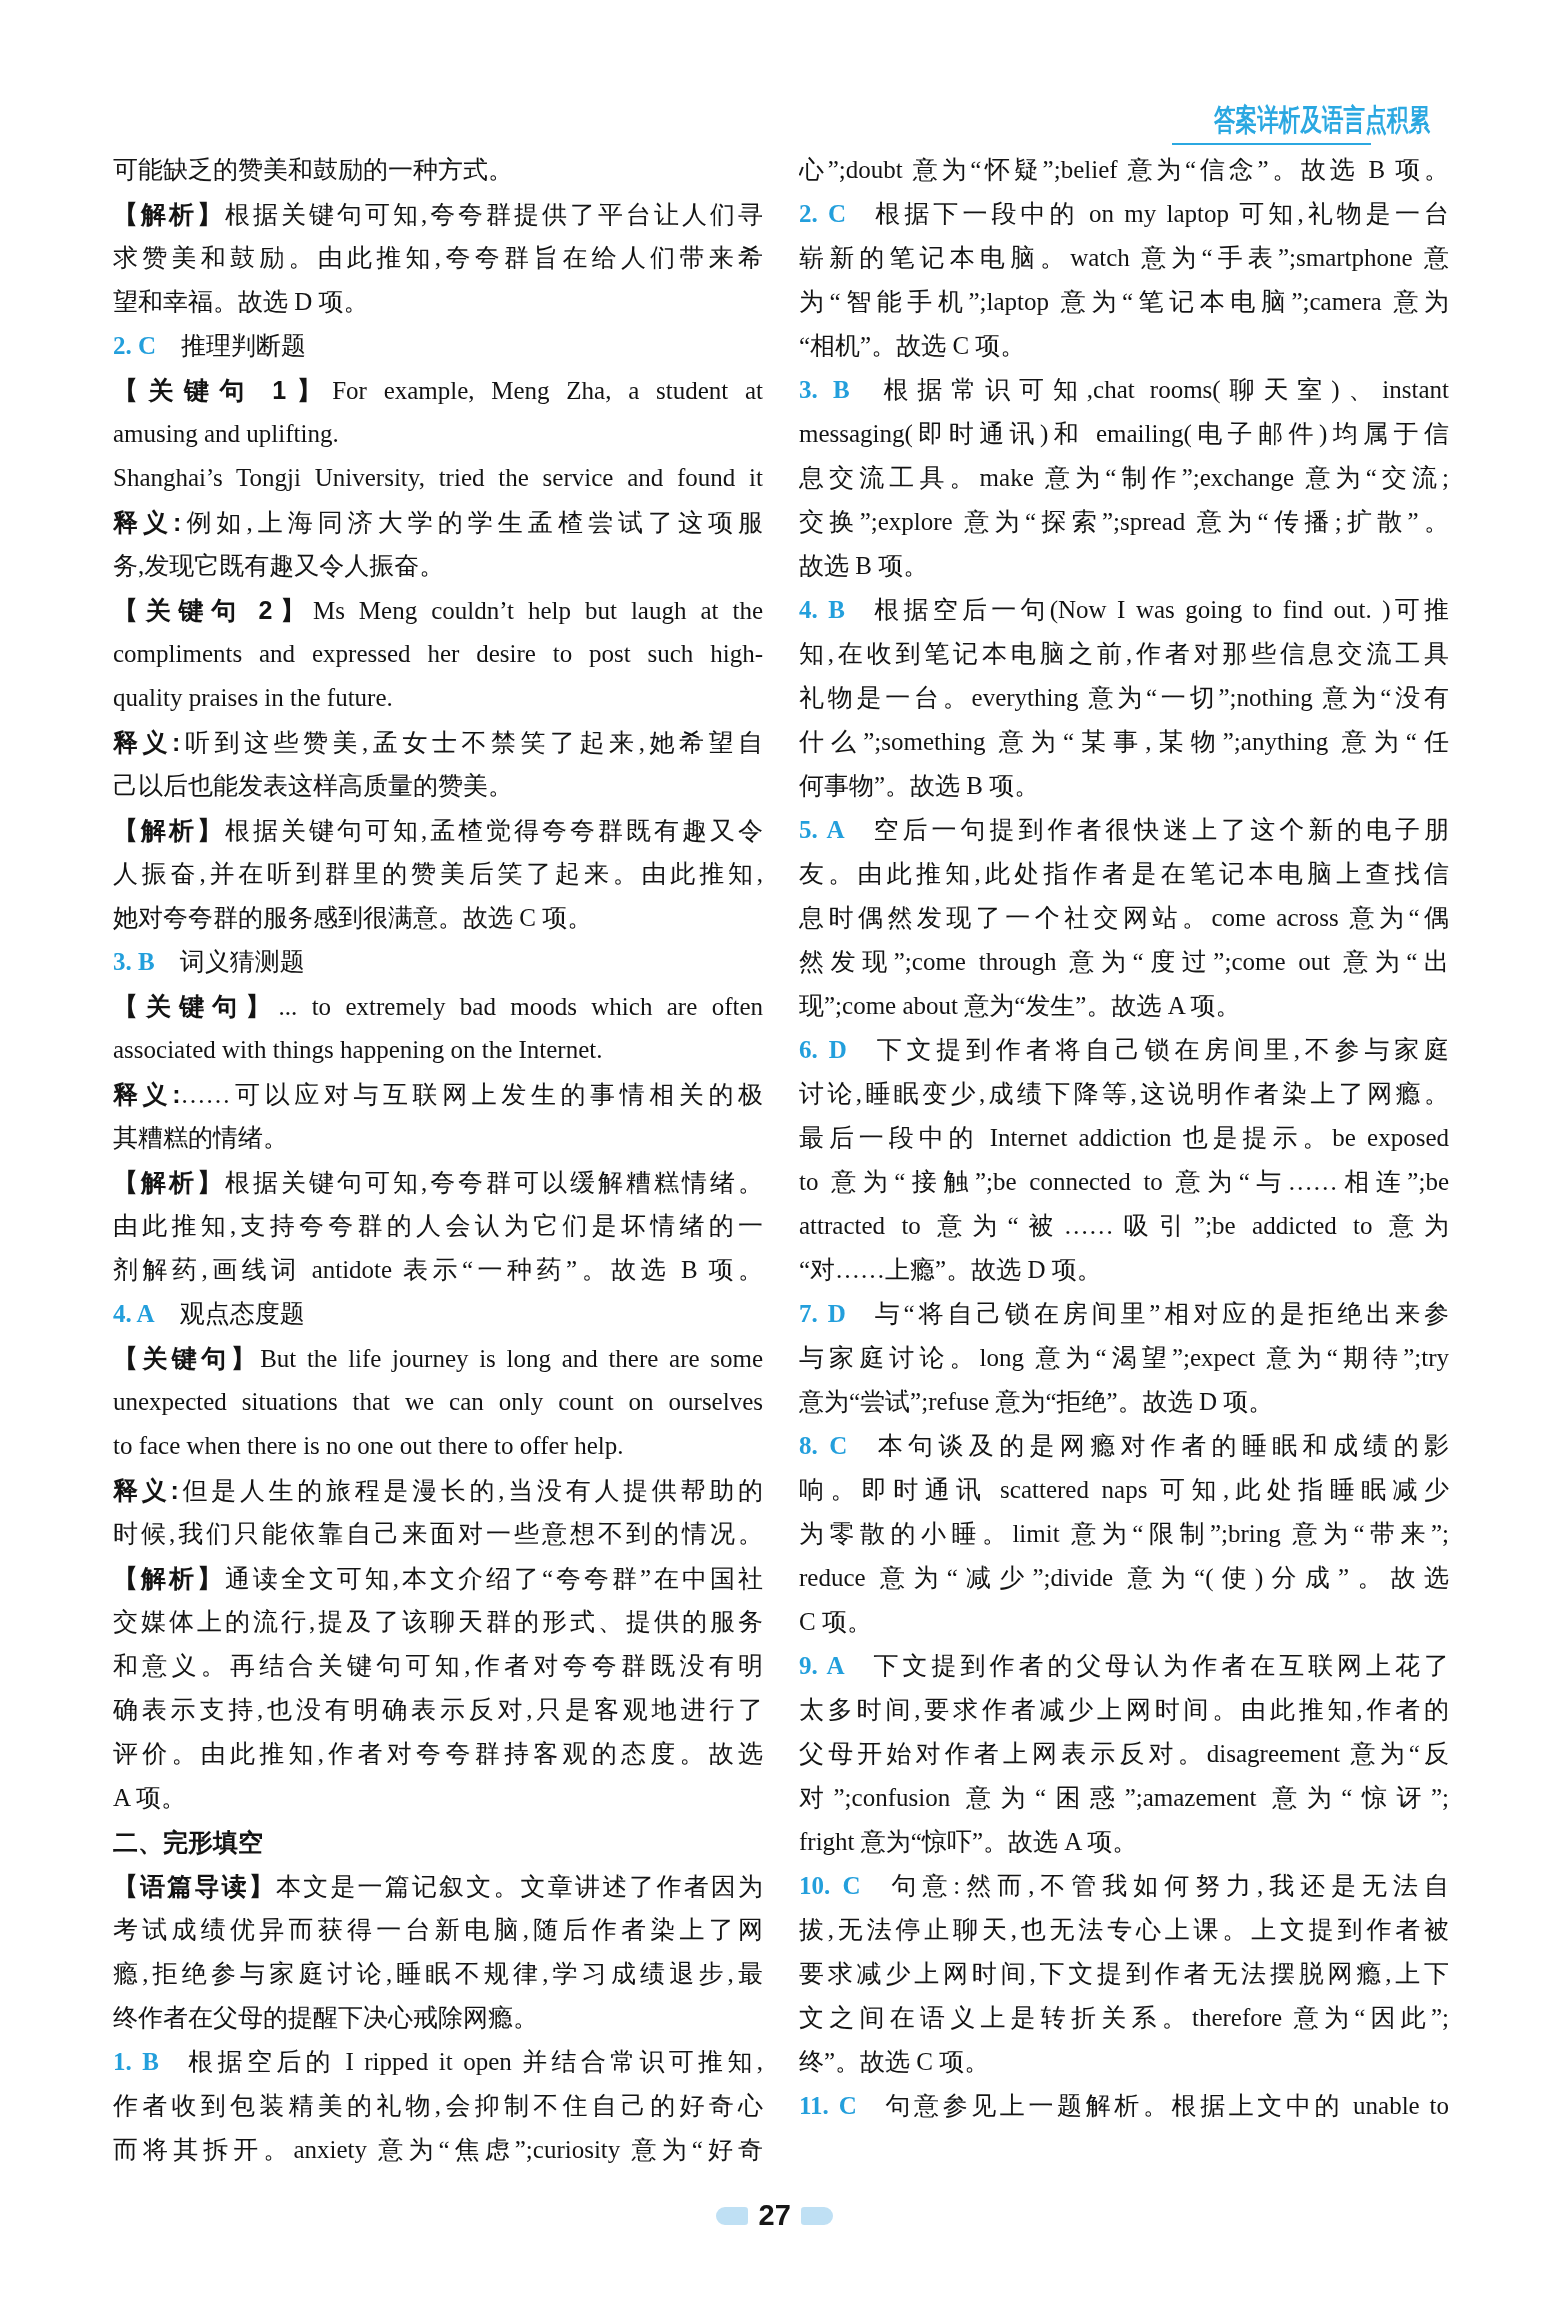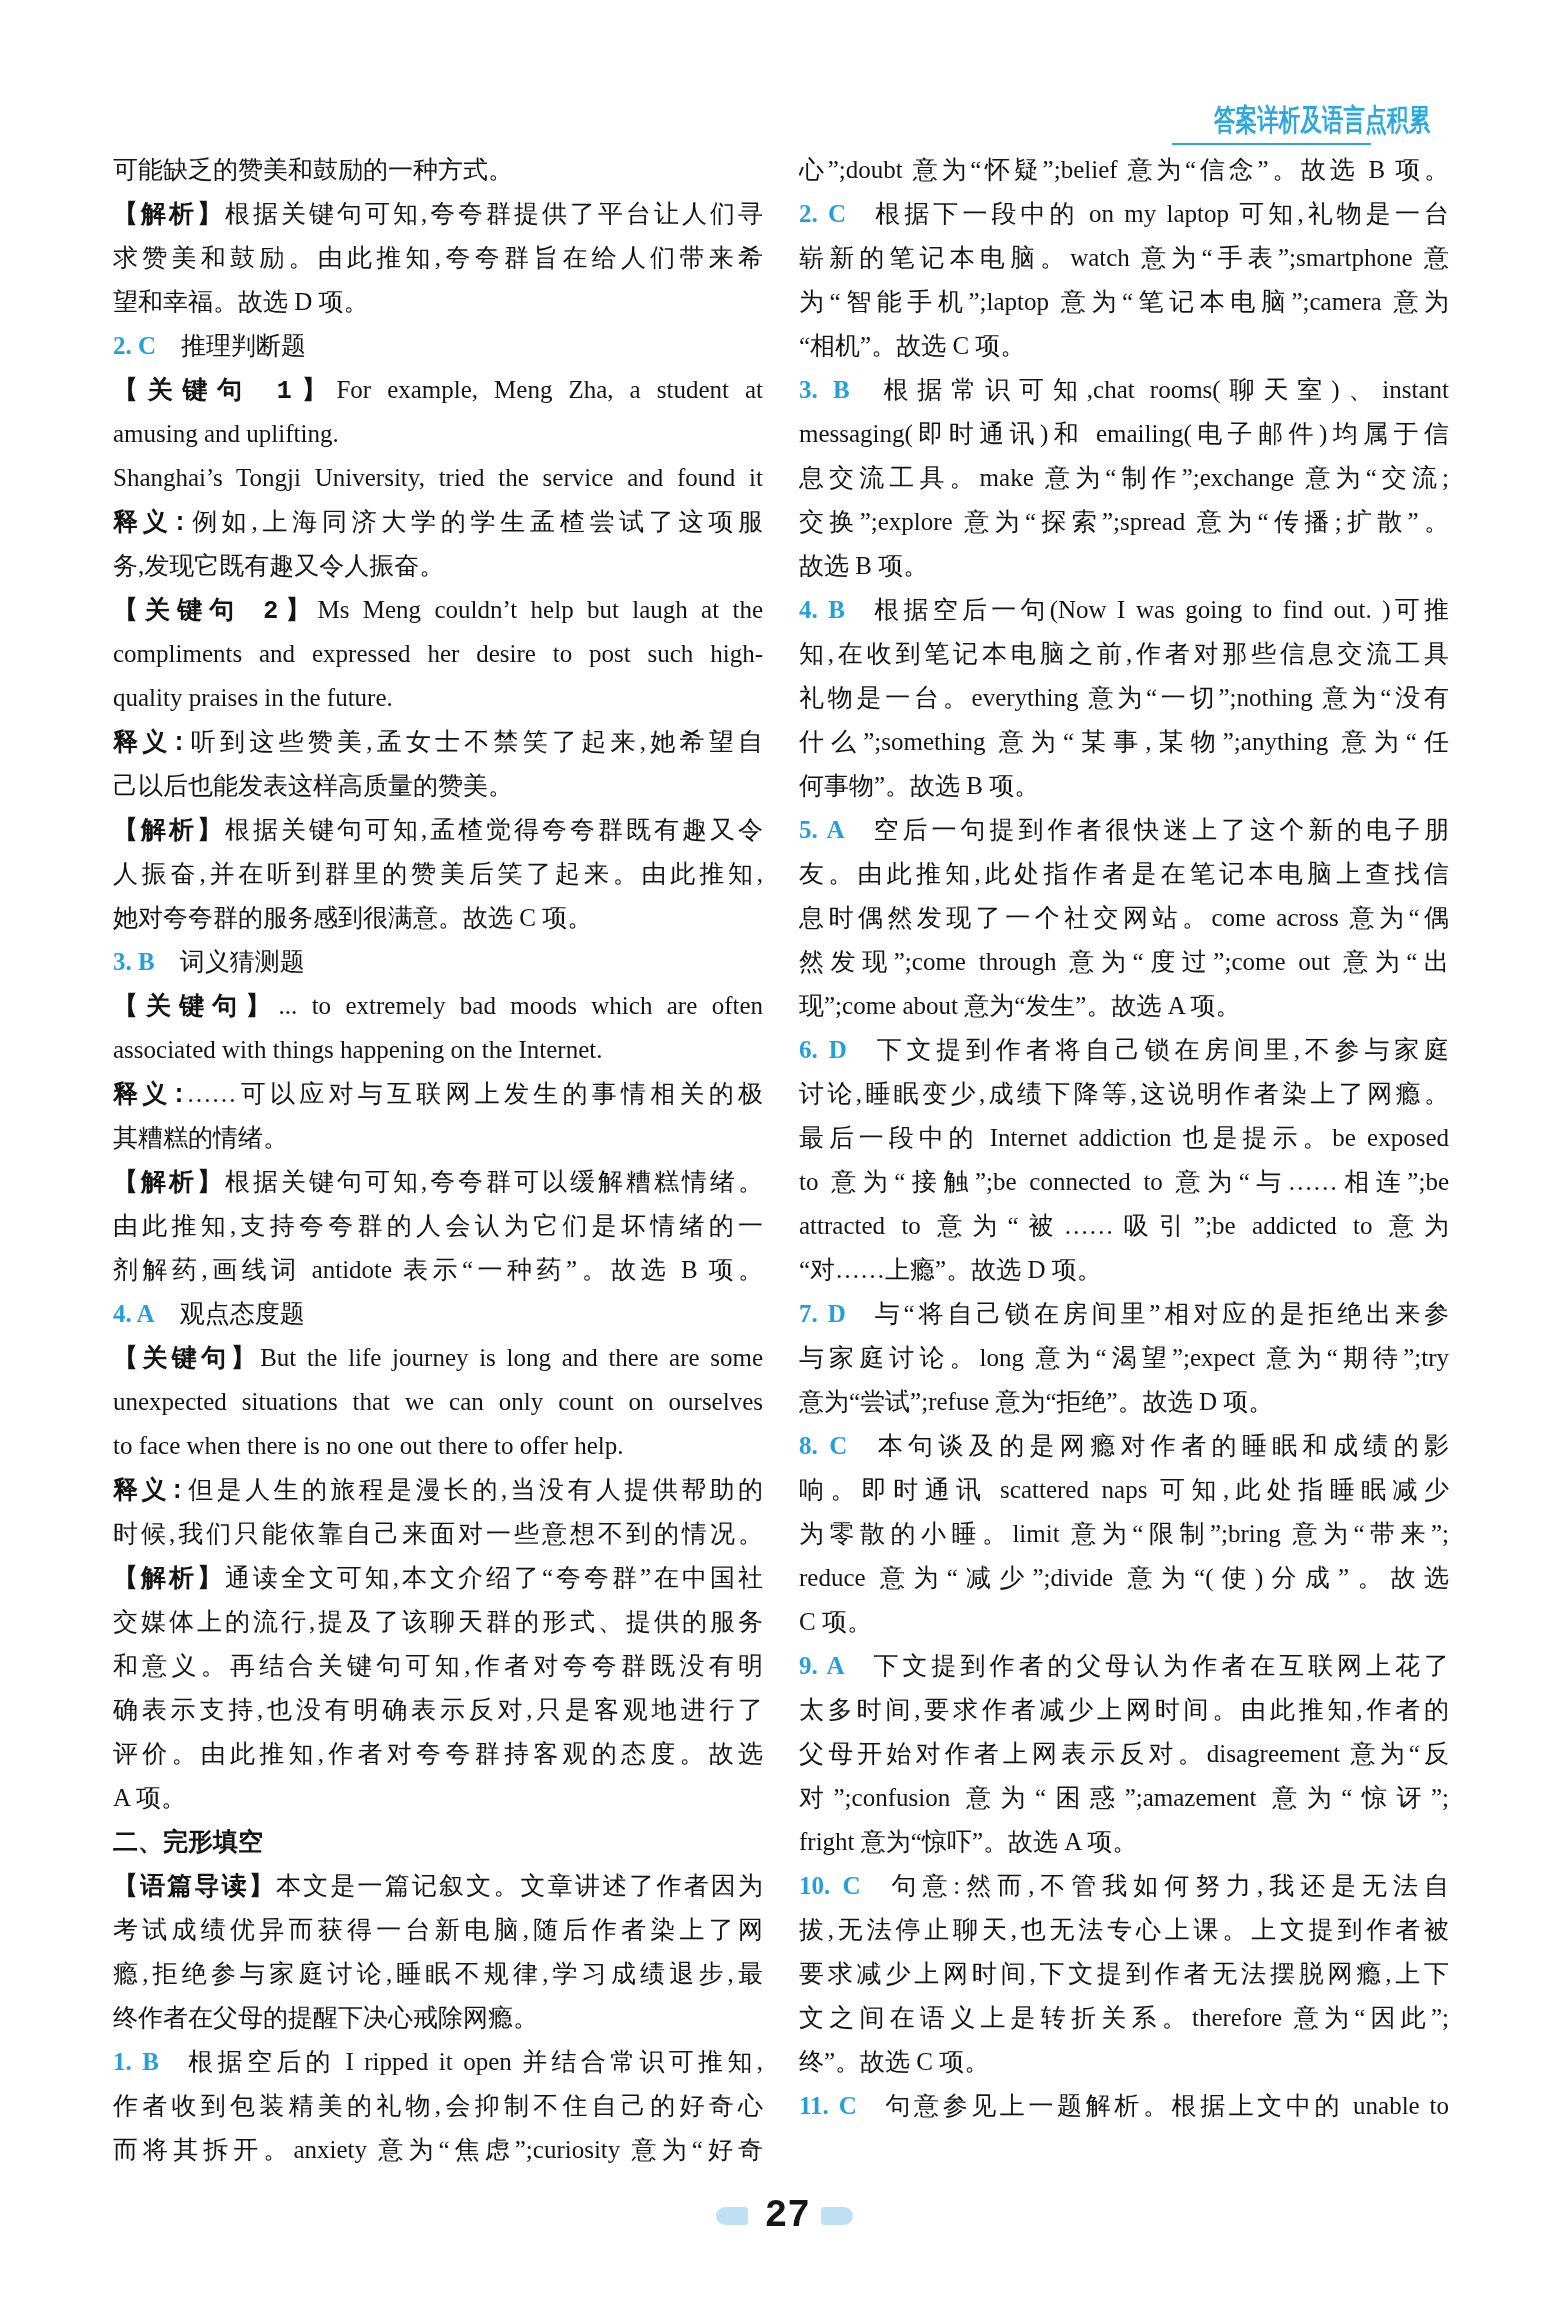--- a/index.html
+++ b/index.html
@@ -46,44 +46,43 @@
   }
   .aj{text-align:justify;text-align-last:justify;}
   .al{text-align:left;text-align-last:left;}
   .num{
     color:var(--number-blue,#239FDC);
     font-weight:bold;
     margin-right:25px;
     white-space:nowrap;
   }
   .lab{
-    font-family:Liberation Mono, monospace;
+    font-family:Liberation Sans, sans-serif;
     font-weight:bold;
   }
   .run{}
   
   #footer{
     position:absolute;
     top:2201px;
     left:716px;
     height:29px;
     display:flex;
     align-items:center;
     gap:10.5px;
   }
   .pill{width:32px;height:18px;background:var(--pill-blue,#BFE0F4);}
   .pill-l{border-radius:9.2px 3.3px 3.3px 9.2px;}
   .pill-r{border-radius:3.3px 9.2px 9.2px 3.3px;}
   #page-num{
-    font-family:Liberation Mono, monospace;
-    font-size:38px;
+    font-family:Liberation Sans, sans-serif;
+    font-size:29px;
     font-weight:600;
     color:#161616;
     line-height:29px;
-    margin-left:6px;
   }
 </style>
 </head>
 <body>
 
 <div id="page">
 
   <div id="header">
     <span class="t">答案详析及语言点积累</span>
   </div>

